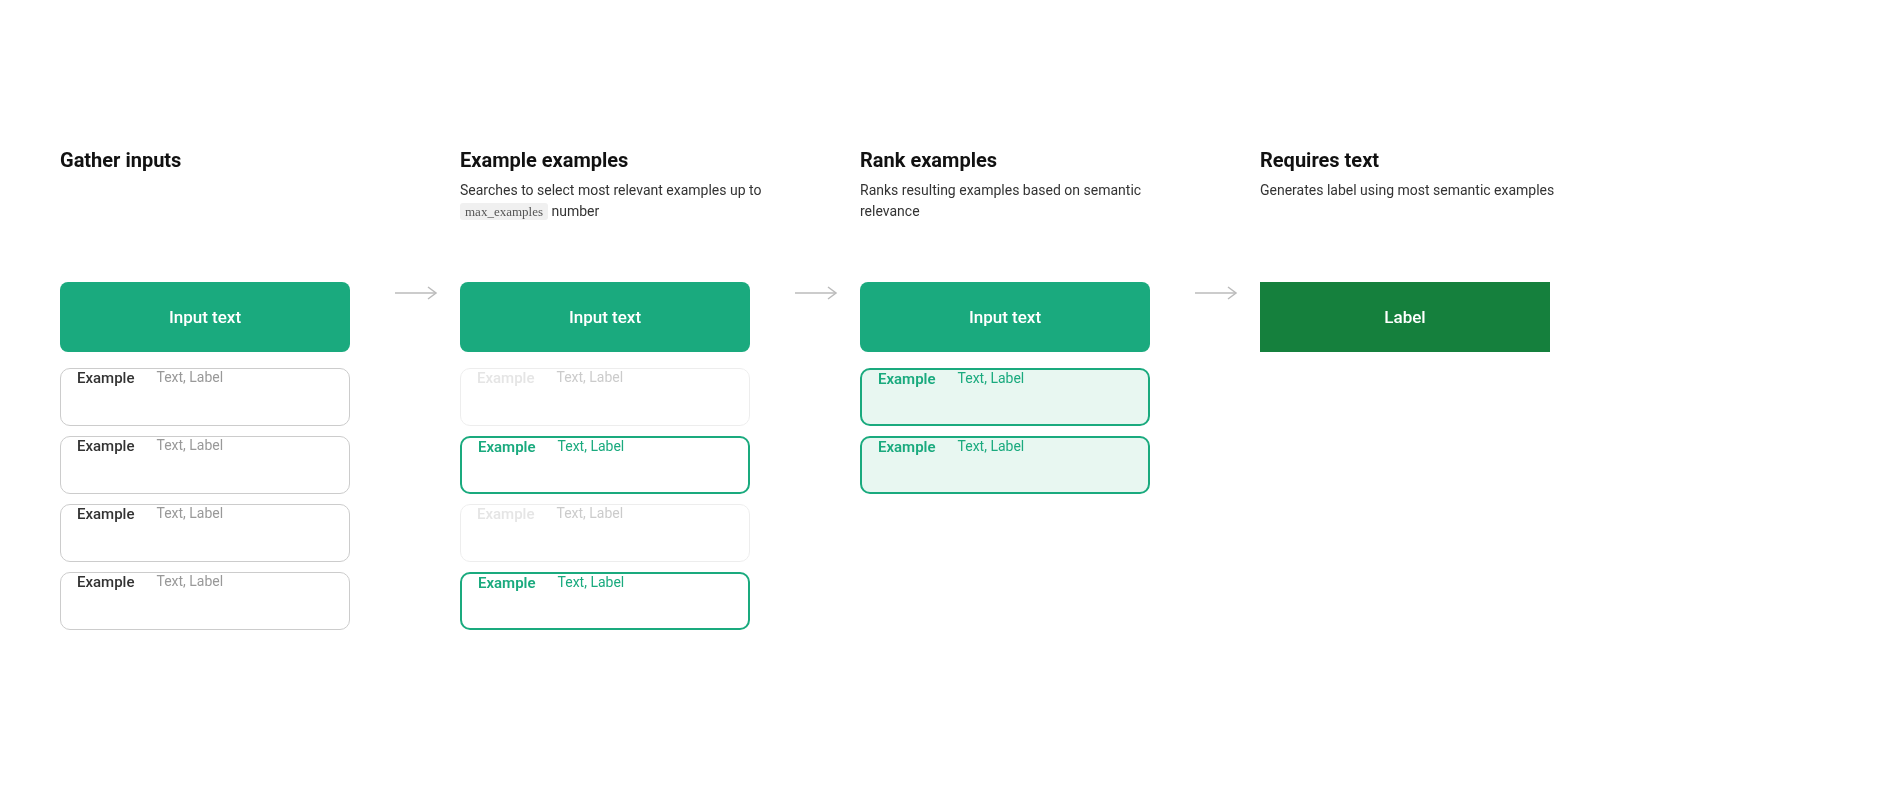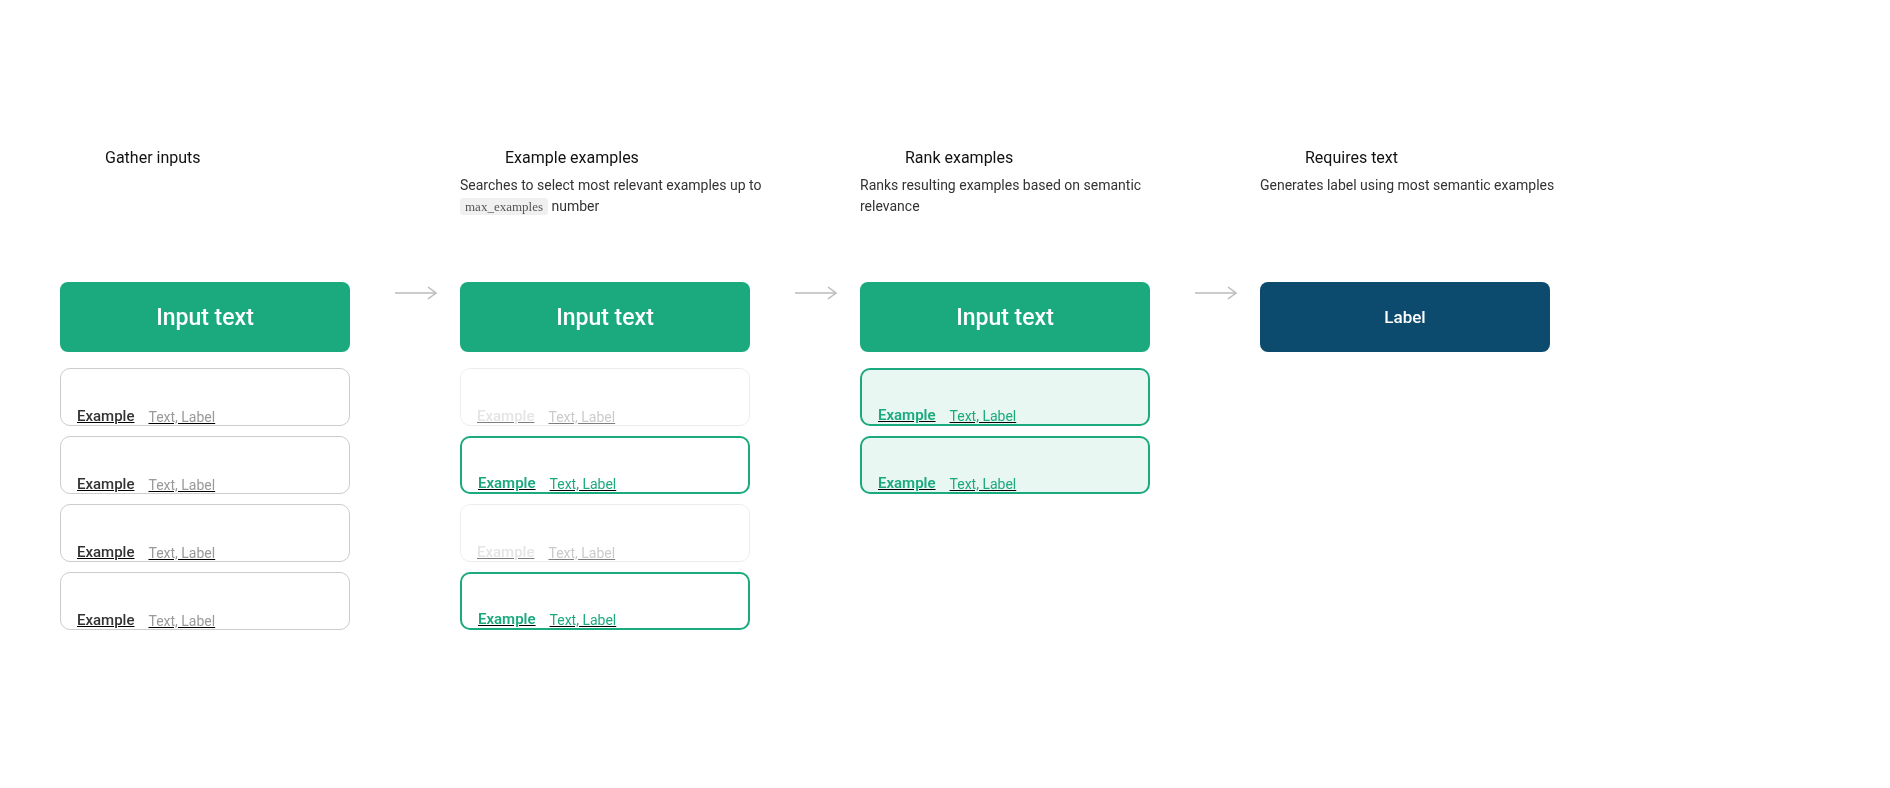--- a/index.html
+++ b/index.html
@@ -25,25 +25,24 @@
       flex-direction: column;
       align-items: flex-start;
       width: 320px;
       flex-shrink: 0;
     }
     .stage-header {
       margin-bottom: 24px;
       min-height: 110px;
     }
     .stage-title {
-      font-size: 16px;
-      font-weight: 400;
+      font-size: 20px;
+      font-weight: 700;
       color: #111111;
       margin-bottom: 8px;
-      margin-left: 45px;
     }
     .stage-desc {
       font-size: 14px;
       color: #333333;
       line-height: 1.5;
     }
     .stage-desc code {
       background: #f0f0f0;
       border-radius: 3px;
       padding: 1px 5px;
@@ -53,33 +52,33 @@
     }
     .input-box {
       width: 290px;
       height: 70px;
       background: #1aaa7e;
       border-radius: 8px;
       display: flex;
       align-items: center;
       justify-content: center;
       color: #ffffff;
-      font-size: 23px;
+      font-size: 17px;
       font-weight: 500;
       margin-bottom: 16px;
     }
     .example-row {
       width: 290px;
       height: 58px;
       border-radius: 10px;
       display: flex;
-      align-items: flex-end;
+      align-items: flex-start;
       padding: 0 16px;
       margin-bottom: 10px;
-      text-decoration: underline;
+      gap: 8px;
     }
     .example-row.normal {
       border: 1.5px solid #cccccc;
       background: #ffffff;
     }
     .example-row.selected {
       border: 2px solid #1aaa7e;
       background: #ffffff;
     }
     .example-row.ranked {
@@ -123,22 +122,22 @@
       display: flex;
       align-items: center;
     }
     .arrow svg {
       width: 50px;
       height: 20px;
     }
     .label-box {
       width: 290px;
       height: 70px;
-      background: #0c4a6e;
-      border-radius: 8px;
+      background: #15803d;
+      border-radius: 0;
       display: flex;
       align-items: center;
       justify-content: center;
       color: #ffffff;
       font-size: 17px;
       font-weight: 500;
     }
     .stage-4 {
       width: 320px;
     }

